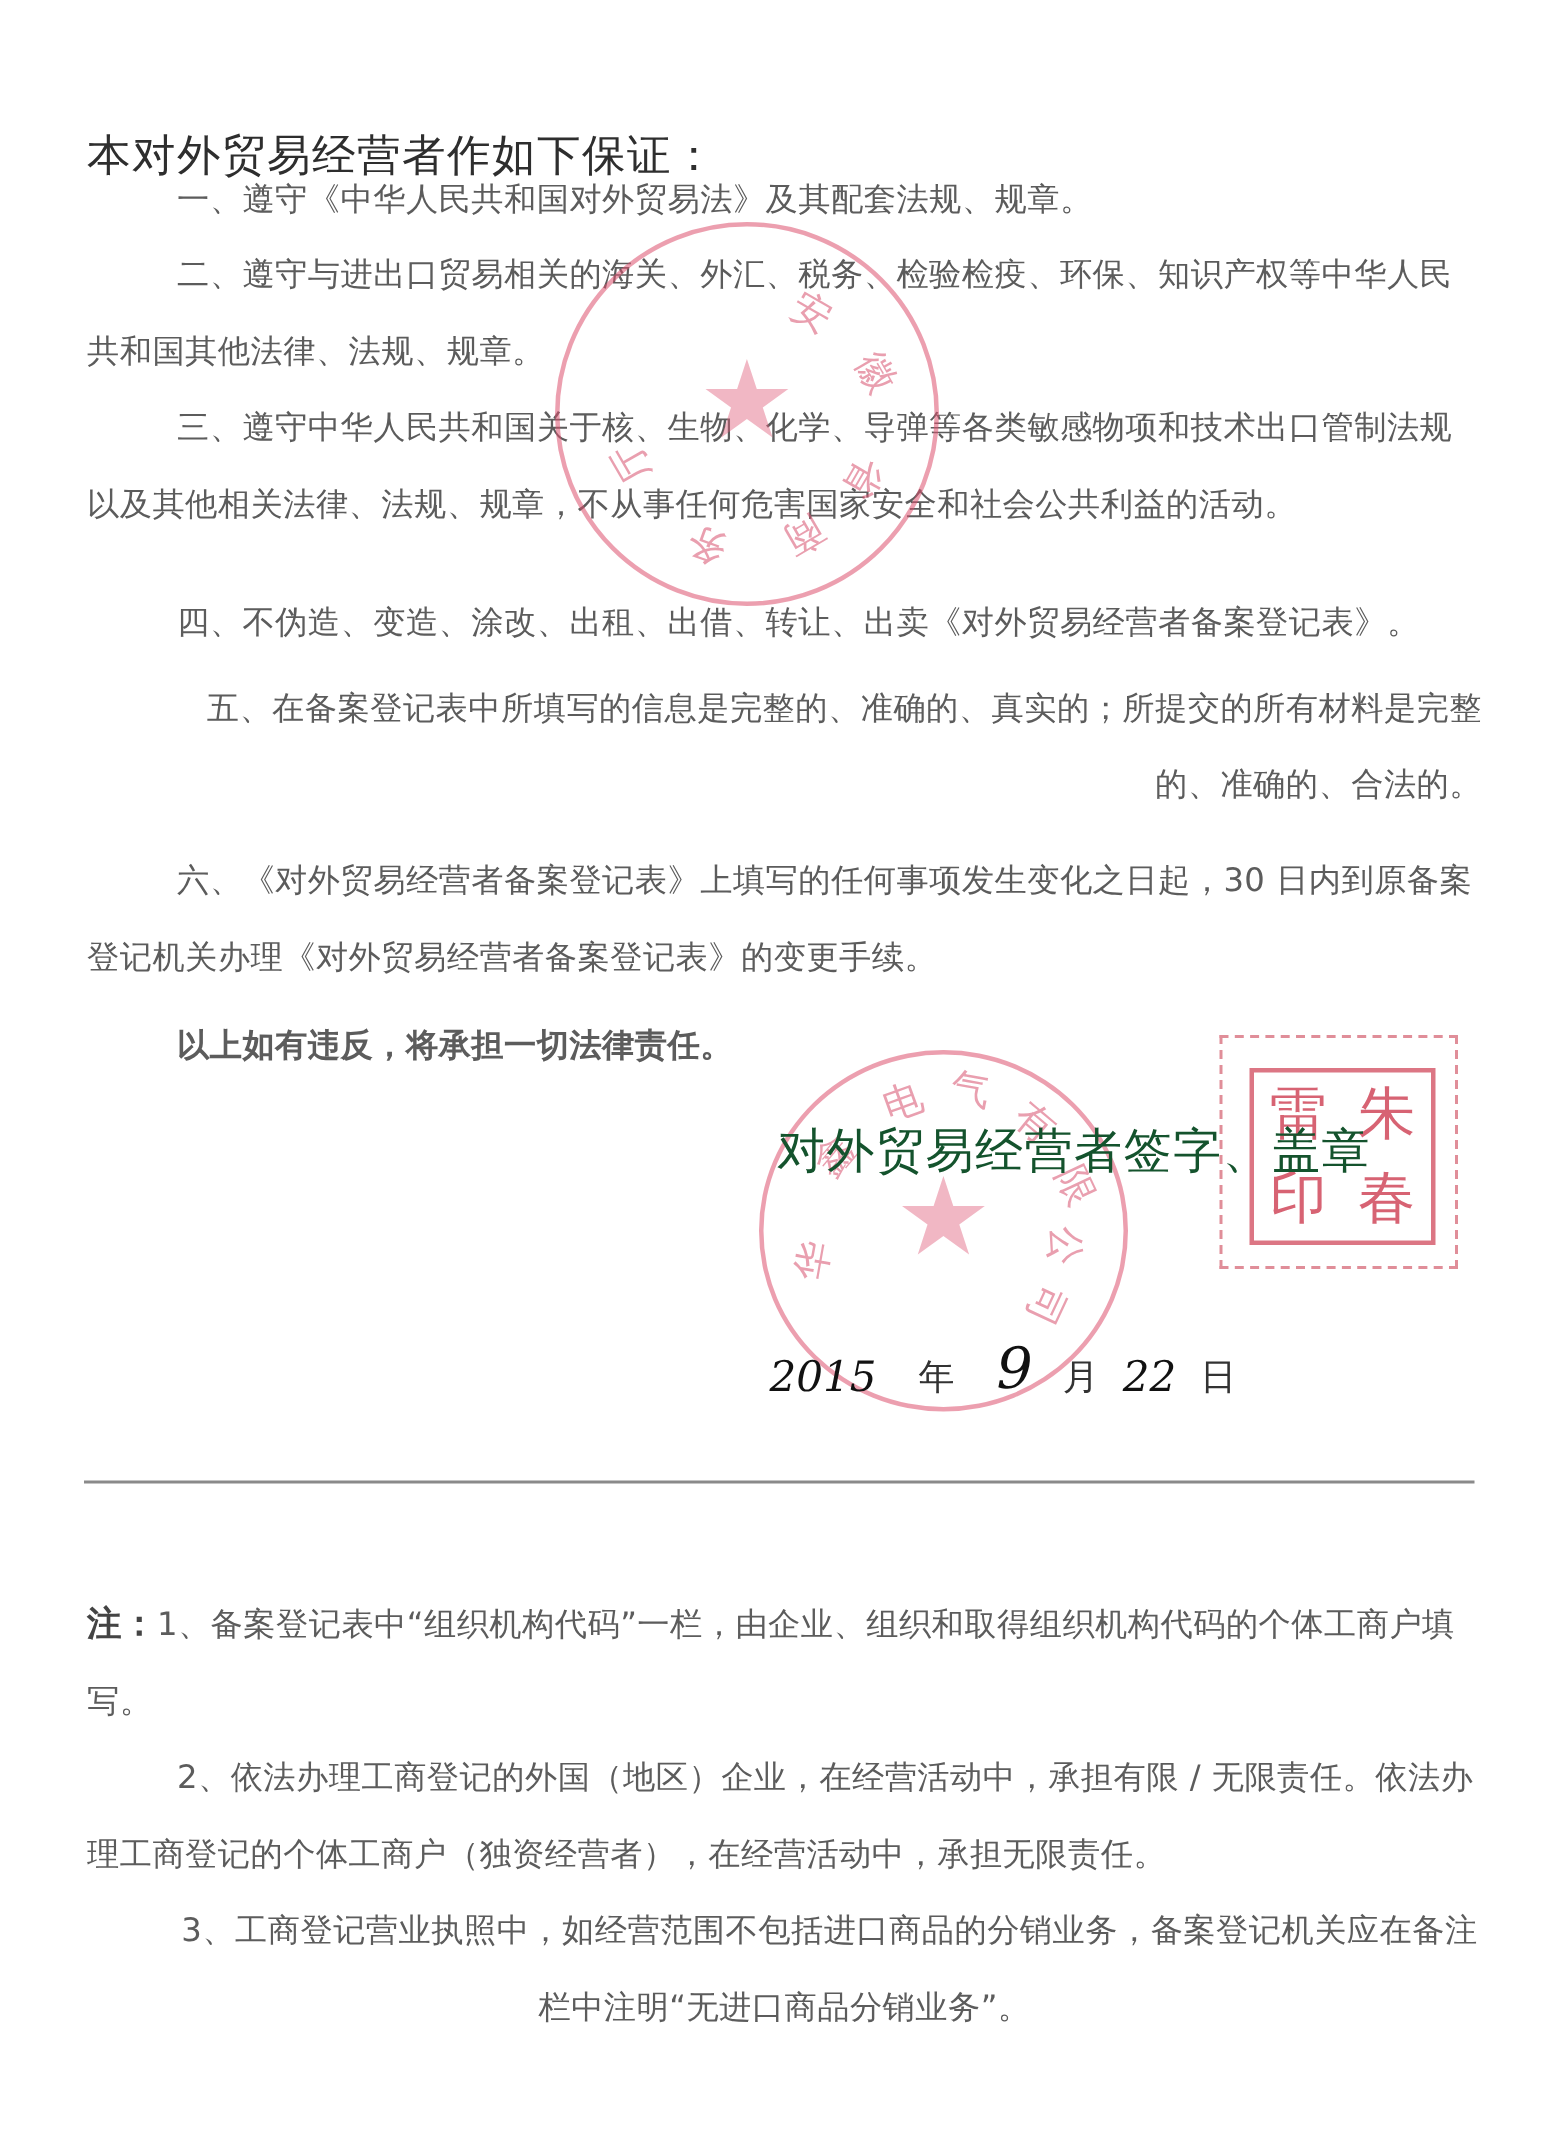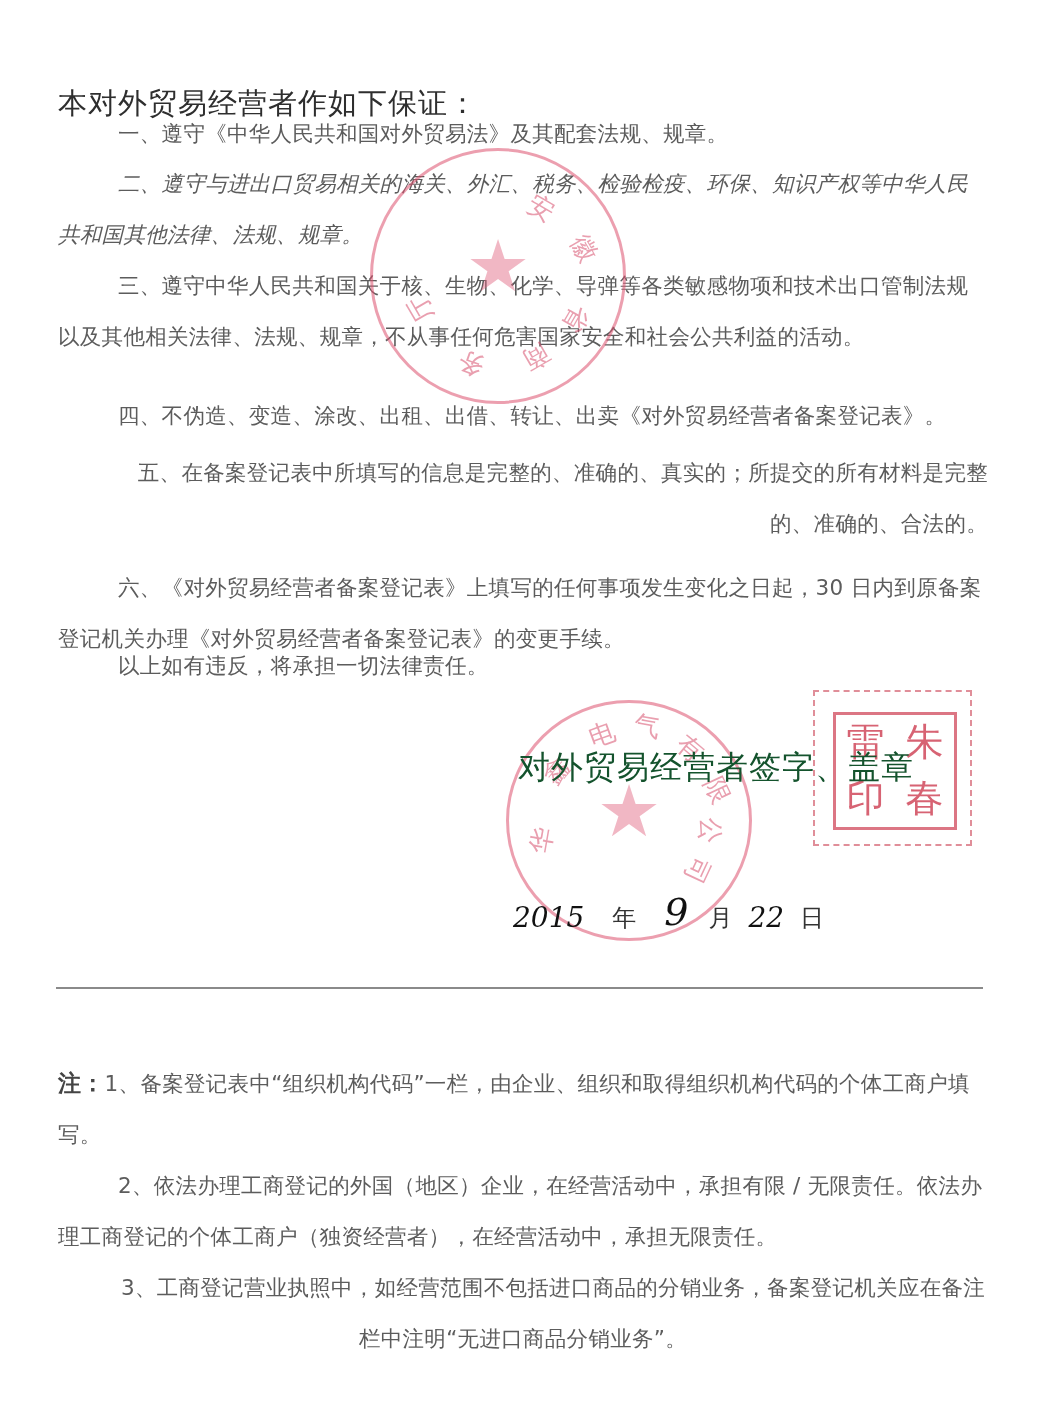--- a/index.html
+++ b/index.html
@@ -48,26 +48,26 @@
     display:grid; grid-template-columns:1fr 1fr; grid-template-rows:1fr 1fr;
     color:rgba(205,60,80,0.8); font-size:38px; text-align:center; line-height:54px;
   }
 </style>
 </head>
 <body>
 
 <div class="title">本对外贸易经营者作如下保证：</div>
 
 <div class="para" style="top:108px;">一、遵守《中华人民共和国对外贸易法》及其配套法规、规章。</div>
-<div class="para" style="top:158px;font-style:italic;">二、遵守与进出口贸易相关的海关、外汇、税务、检验检疫、环保、知识产权等中华人民共和国其他法律、法规、规章。</div>
+<div class="para" style="top:158px;">二、遵守与进出口贸易相关的海关、外汇、税务、检验检疫、环保、知识产权等中华人民共和国其他法律、法规、规章。</div>
 <div class="para" style="top:260px;">三、遵守中华人民共和国关于核、生物、化学、导弹等各类敏感物项和技术出口管制法规以及其他相关法律、法规、规章，不从事任何危害国家安全和社会公共利益的活动。</div>
 <div class="para" style="top:390px;">四、不伪造、变造、涂改、出租、出借、转让、出卖《对外贸易经营者备案登记表》。</div>
 <div class="para" style="top:447px;text-align:right;">五、在备案登记表中所填写的信息是完整的、准确的、真实的；所提交的所有材料是完整的、准确的、合法的。</div>
 <div class="para" style="top:562px;">六、《对外贸易经营者备案登记表》上填写的任何事项发生变化之日起，30 日内到原备案登记机关办理《对外贸易经营者备案登记表》的变更手续。</div>
-<div class="para" style="top:640px;">以上如有违反，将承担一切法律责任。</div>
+<div class="para" style="top:672px;font-weight:bold;">以上如有违反，将承担一切法律责任。</div>
 
 <div class="seal-round" style="left:370px;top:148px;width:250px;height:250px;">
   <span class="star">★</span>
   <span class="ring-text" style="left:155px;top:40px;transform:rotate(30deg);">安</span>
   <span class="ring-text" style="left:198px;top:80px;transform:rotate(60deg);">徽</span>
   <span class="ring-text" style="left:190px;top:150px;transform:rotate(120deg);">省</span>
   <span class="ring-text" style="left:150px;top:188px;transform:rotate(150deg);">商</span>
   <span class="ring-text" style="left:85px;top:195px;transform:rotate(200deg);">务</span>
   <span class="ring-text" style="left:35px;top:140px;transform:rotate(240deg);">厅</span>
 </div>

